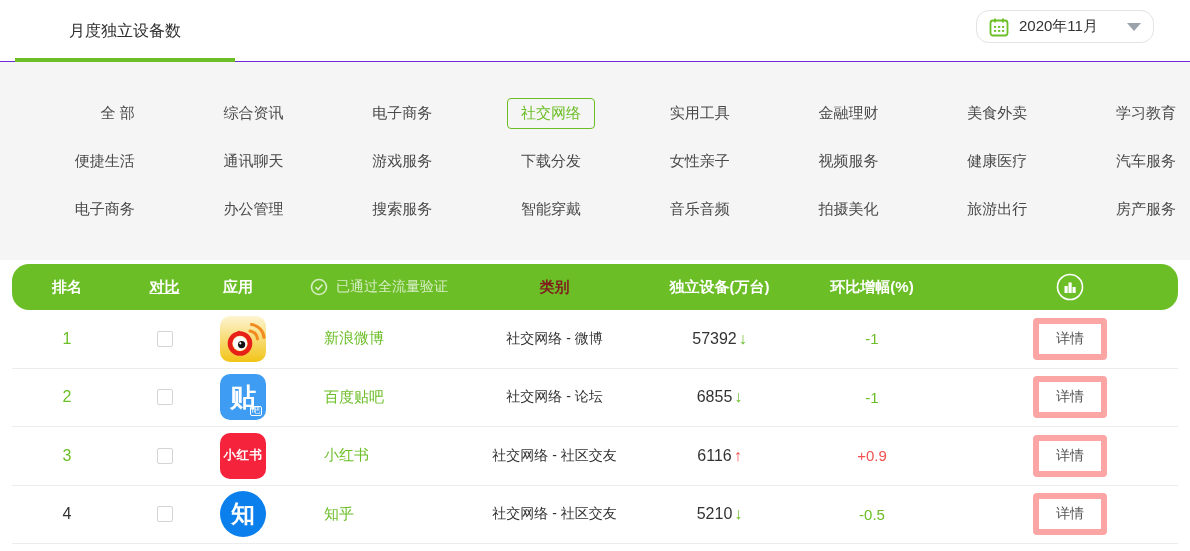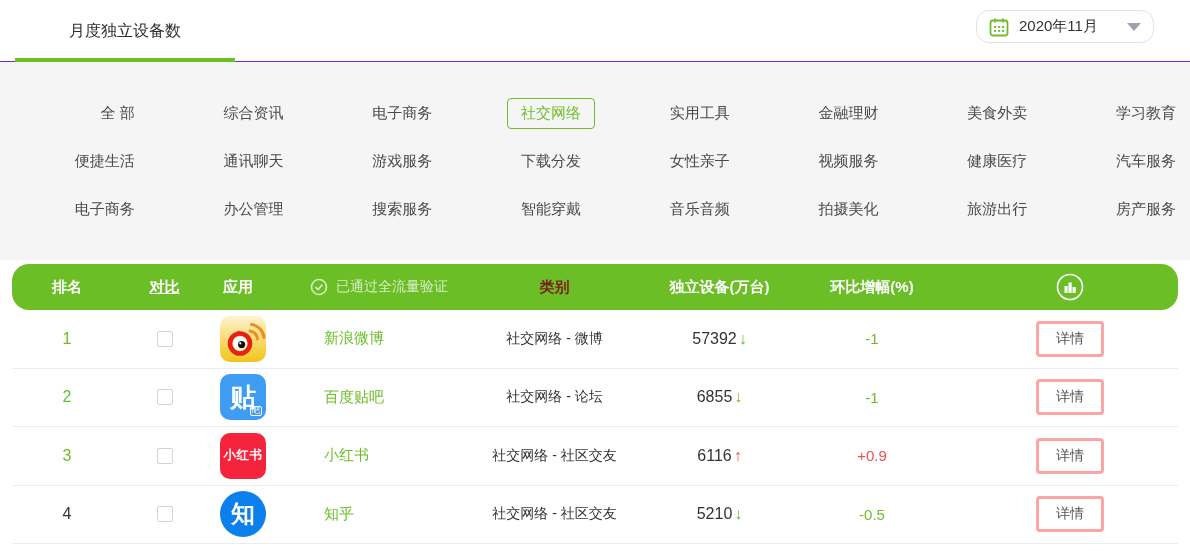--- a/index.html
+++ b/index.html
@@ -57,21 +57,21 @@
                  border:1px solid #fff; border-radius:2px; line-height:8px; padding:0 1px; }
   .xhs { background:#f5233c; font-size:12.5px; letter-spacing:0.5px; }
   .zhihu { background:#0b7fec; border-radius:50%; font-size:24px; }
   .appname { font-size:15px; color:#6cbe27; margin-left:21px; cursor:pointer; text-decoration:none;text-align:right; }
 
   .devnum { font-size:16px; color:#333; }
   .arr { font-size:16px; font-weight:bold; margin-left:2px; }
   .arr.down, .chg-down { color:#6cbe27; }
   .arr.up, .chg-up { color:#f0504e; }
 
-  .detail { background:#fff; border:3px solid #fca5a5; border-radius:4px; color:#555;
+  .detail { background:#fff; border:6px solid #fca5a5; border-radius:4px; color:#555;
             font-size:14px; padding:6px 17px; cursor:pointer;
             font-family:"Liberation Sans","DejaVu Sans",sans-serif; }
 </style>
 </head>
 <body>
 
 <div class="tabbar">
   <div class="tab">月度独立设备数</div>
   <div class="tab-underline"></div>
 

